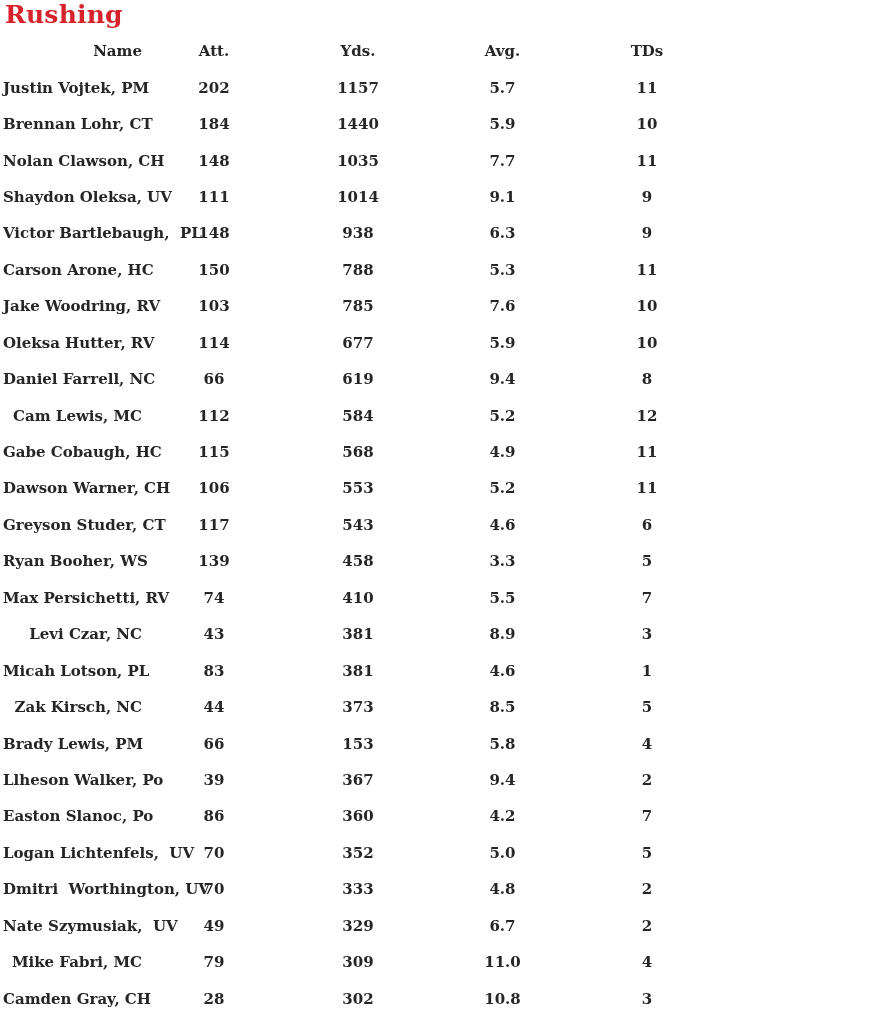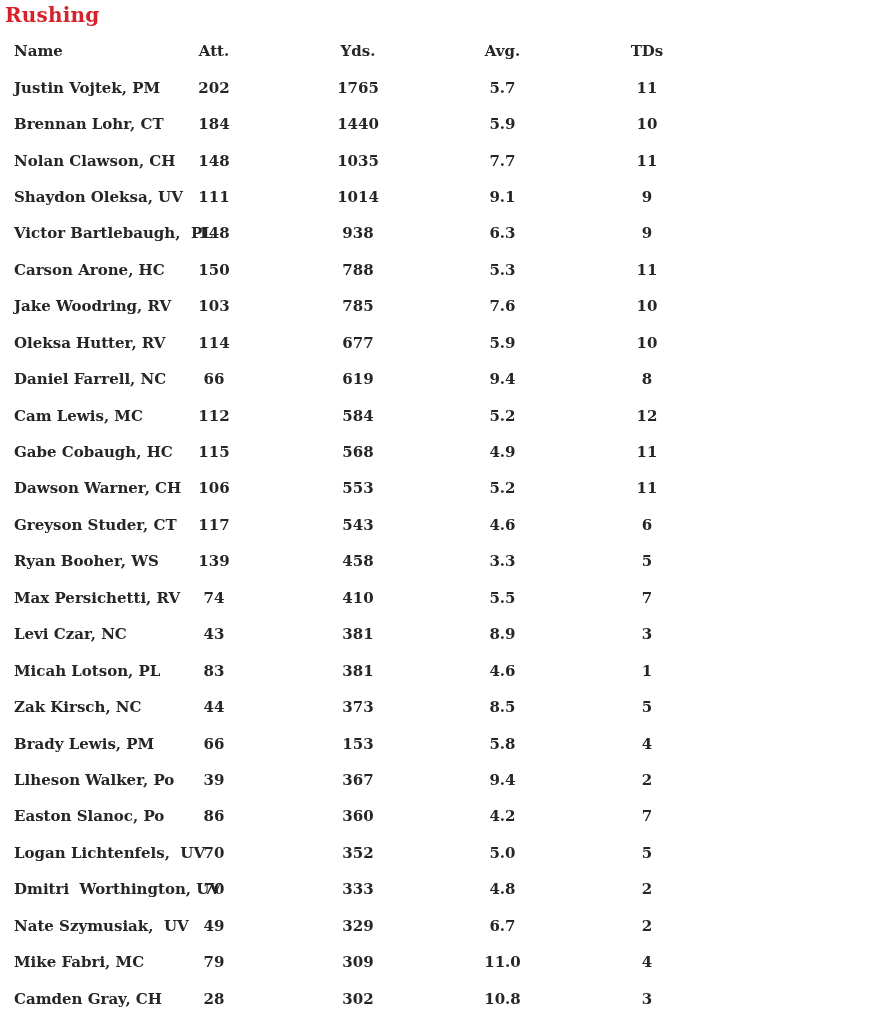--- a/index.html
+++ b/index.html
@@ -14,42 +14,42 @@
     font-family: "DejaVu Serif", serif;
     font-weight: bold;
     color: #262626;
   }
   .page {
     padding: 2px 0 0 0;
   }
   .title {
     margin: 0 0 6px 0;
     padding: 1px 0 0 5px;
-    font-size: 20px;
+    font-size: 25px;
     line-height: 24px;
     color: #d7212b;
     letter-spacing: 0.2px;
   }
   .stats-table {
     width: 720px;
   }
   .row {
     display: grid;
     grid-template-columns: 142px 144px 144px 145px 144px;
     height: 36.45px;
     align-items: center;
   }
   .cell {
     font-size: 15px;
     text-align: center;
     white-space: pre;
   }
   .cell.name {
-    text-align: left;
-    padding-left: 14px;
+    text-align: right;
+    padding-left: 3px;
     overflow: visible;
   }
 </style>
 </head>
 <body>
 
 <div class="page">
   <h2 class="title">Rushing</h2>
 
   <div class="stats-table">
@@ -57,21 +57,21 @@
       <div class="cell name">Name</div>
       <div class="cell">Att.</div>
       <div class="cell">Yds.</div>
       <div class="cell">Avg.</div>
       <div class="cell">TDs</div>
     </div>
 
   <div class="row">
         <div class="cell name">Justin Vojtek, PM</div>
         <div class="cell">202</div>
-        <div class="cell">1765</div>
+        <div class="cell">1157</div>
         <div class="cell">5.7</div>
         <div class="cell">11</div>
       </div>
       <div class="row">
         <div class="cell name">Brennan Lohr, CT</div>
         <div class="cell">184</div>
         <div class="cell">1440</div>
         <div class="cell">5.9</div>
         <div class="cell">10</div>
       </div>

